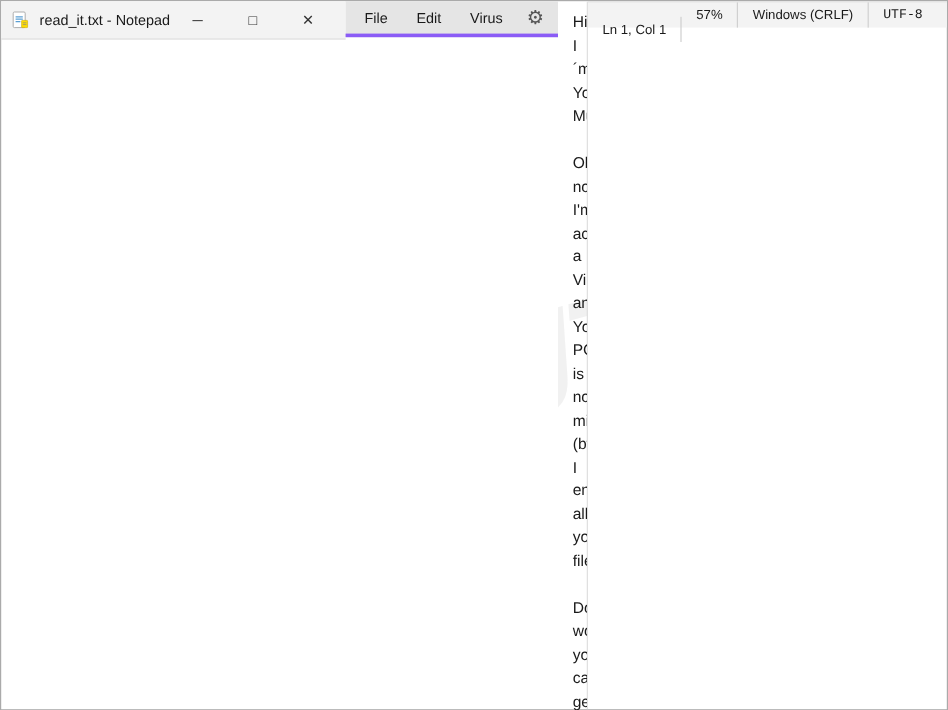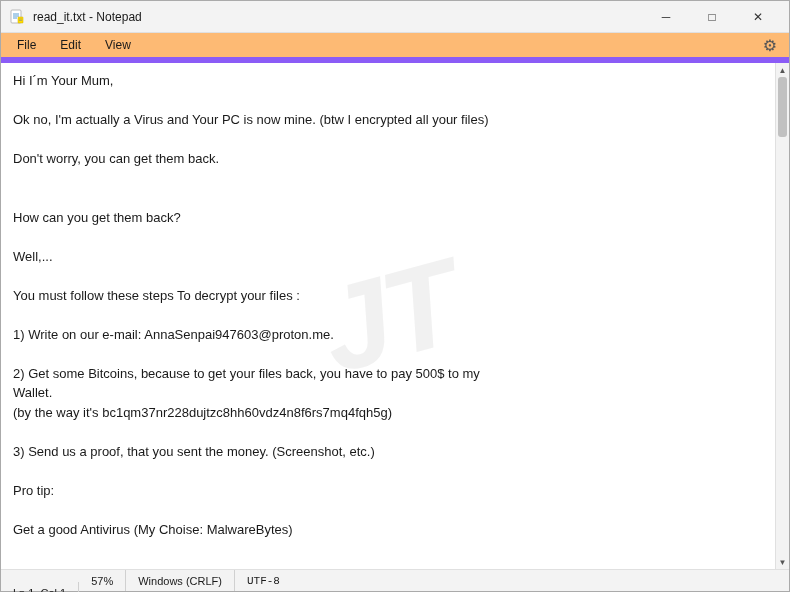--- a/index.html
+++ b/index.html
@@ -15,21 +15,21 @@
       font-family: 'Segoe UI', sans-serif;
       font-size: 12px;
       overflow: hidden;
     }
 
     .window {
       width: 790px;
       height: 592px;
       background: #ffffff;
       display: flex;
-      flex-direction: column;
+      flex-direction: row;
       border: 1px solid #aaa;
     }
 
     
     .title-bar {
       background: #f3f3f3;
       height: 32px;
       display: flex;
       align-items: center;
       padding: 0 8px;
@@ -70,26 +70,26 @@
       justify-content: center;
       background: transparent;
       border: none;
       cursor: pointer;
       font-size: 12px;
       color: #333;
     }
 
     
     .menu-bar {
-      background: #fdba74;
+      background: #e5e5e5;
       height: 30px;
       display: flex;
       align-items: center;
       padding: 0 4px;
-      border-bottom: 6px solid #8b5cf6;
+      border-bottom: 3px solid #8b5cf6;
       flex-shrink: 0;
       gap: 0;
       text-align: center;
     }
 
     .menu-item {
       padding: 4px 12px;
       font-size: 12px;
       color: #1a1a1a;
       cursor: pointer;
@@ -234,21 +234,21 @@
     <div class="title-bar-controls">
       <button class="title-bar-btn minimize">─</button>
       <button class="title-bar-btn maximize">□</button>
       <button class="title-bar-btn close">✕</button>
     </div>
   </div>
 
   <div class="menu-bar">
     <span class="menu-item">File</span>
     <span class="menu-item">Edit</span>
-    <span class="menu-item">View</span>
+    <span class="menu-item">Virus</span>
     <div class="menu-bar-right">
       <span style="font-size:16px;color:#555;">⚙</span>
     </div>
   </div>
 
   <div class="content-area">
     <div class="text-area-wrapper">
       <div class="watermark">JT</div>
       <pre class="text-content">Hi I´m Your Mum,
 

